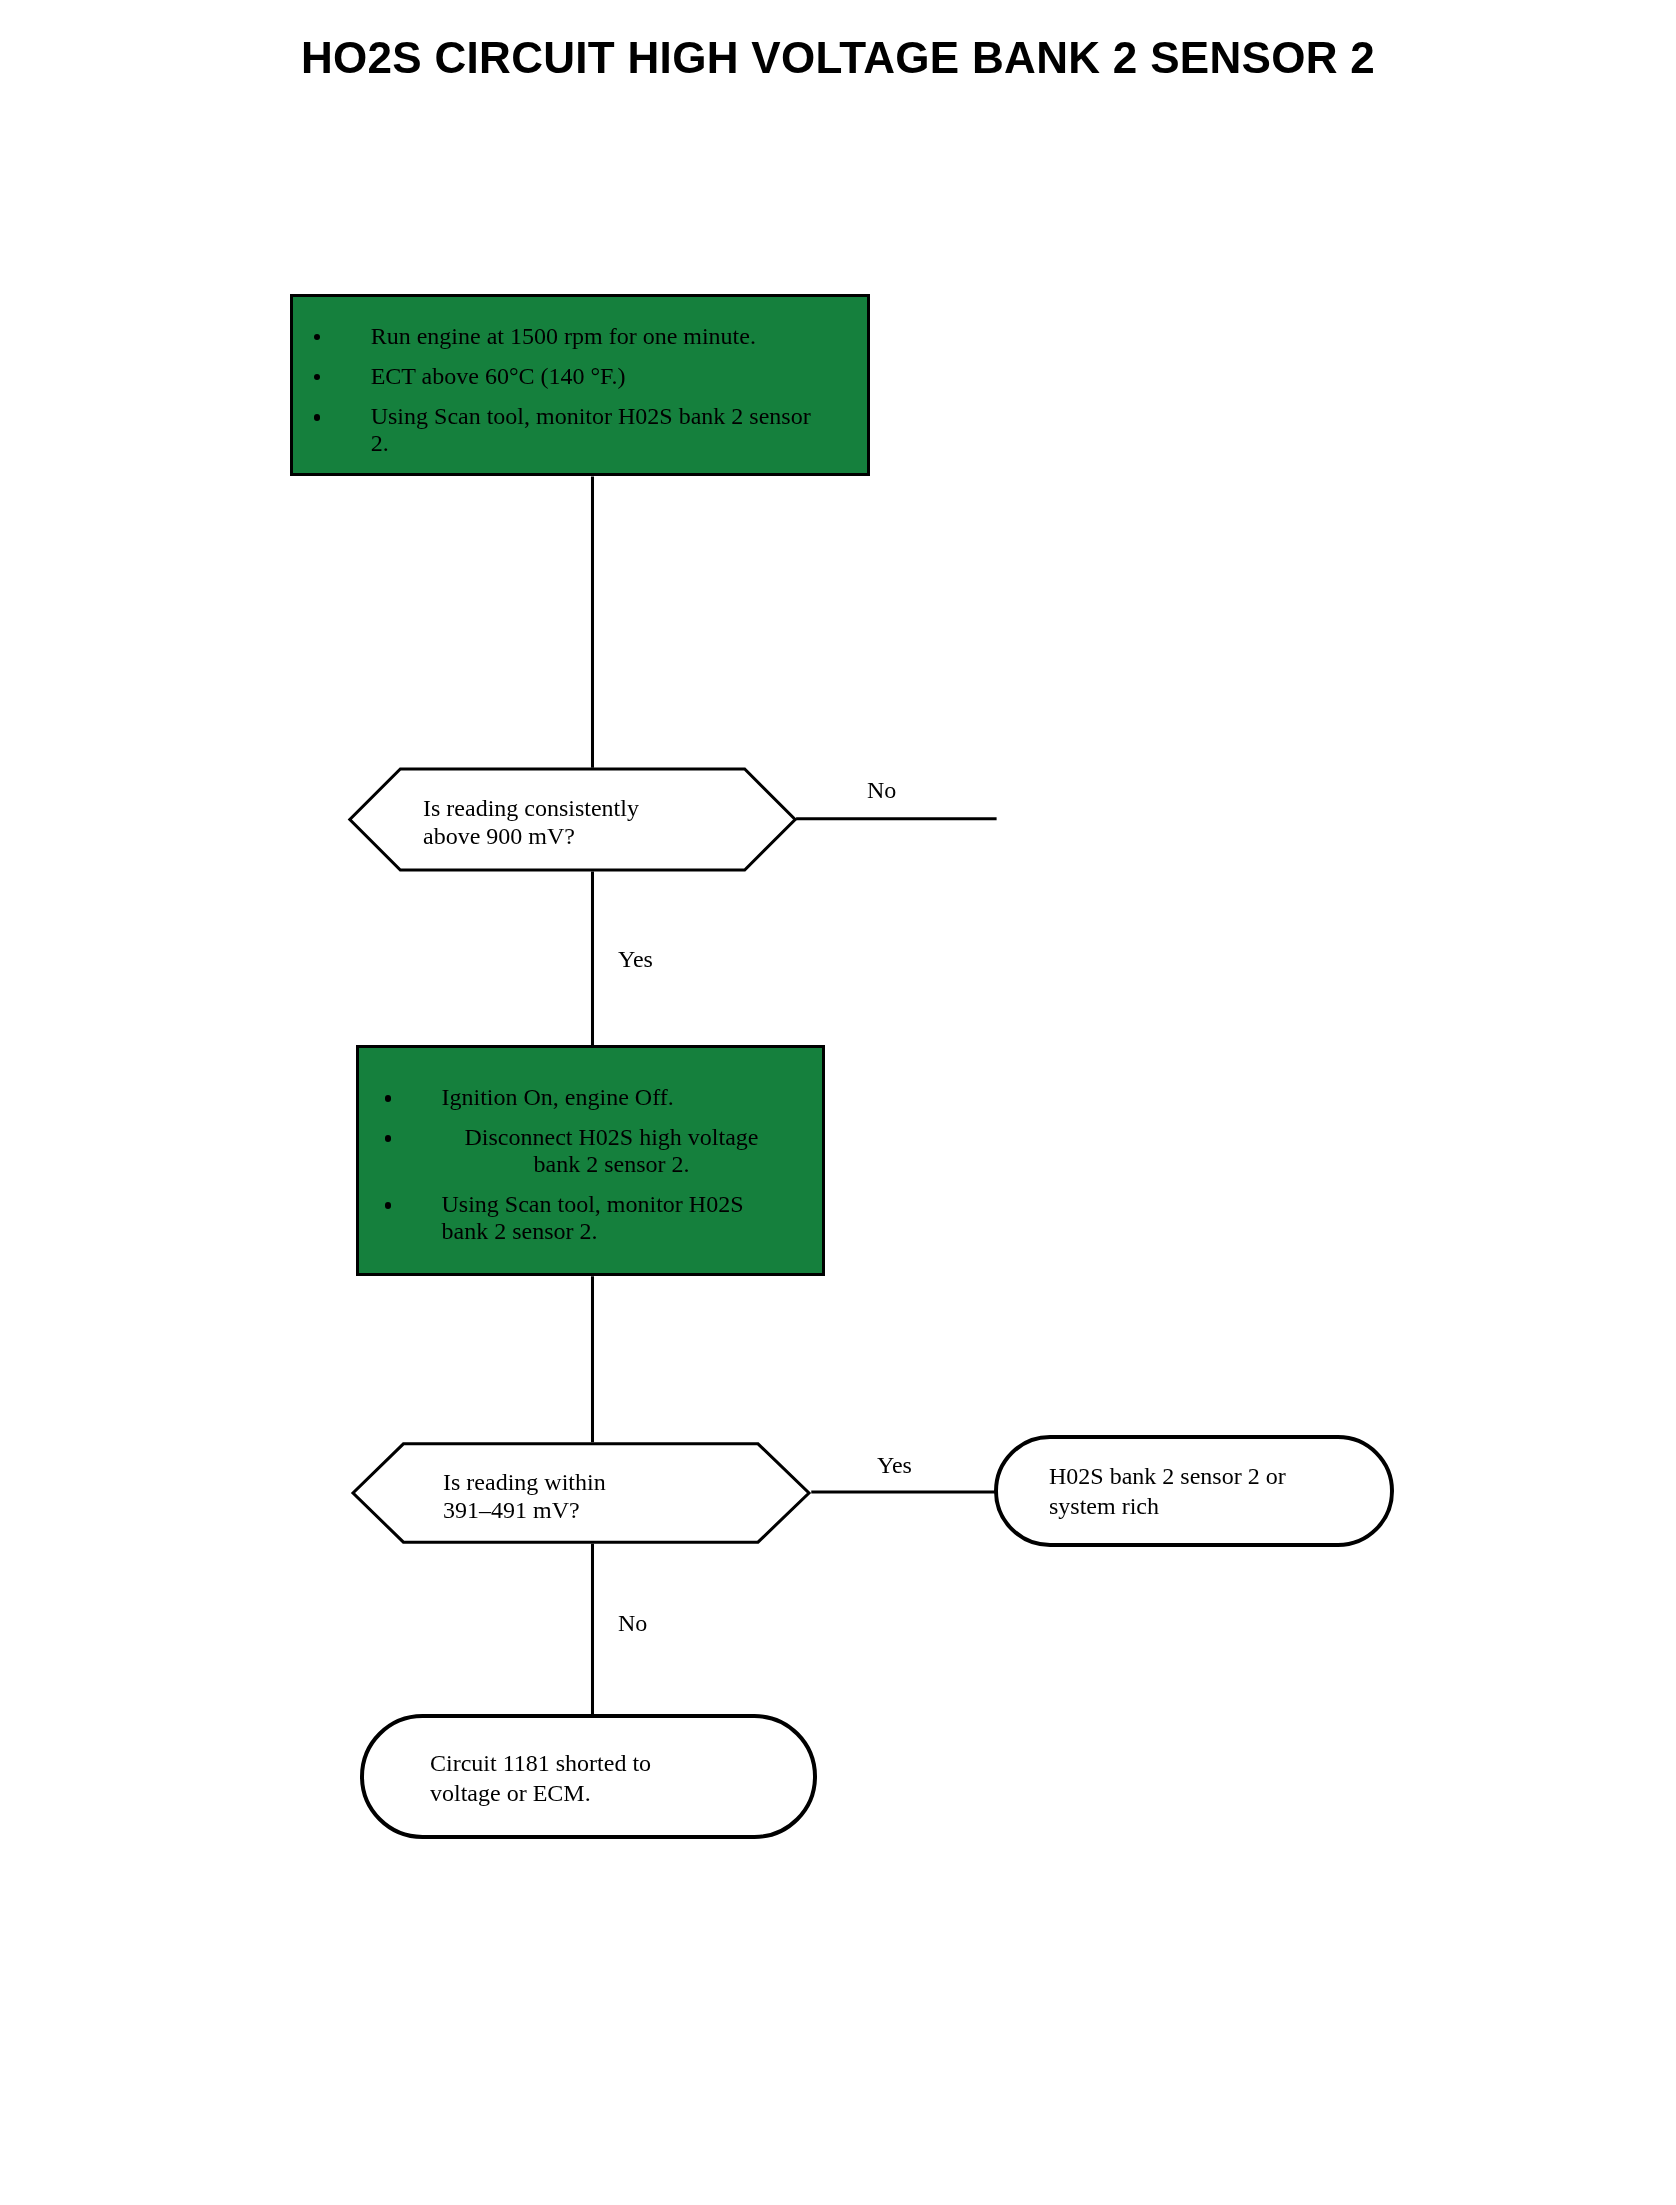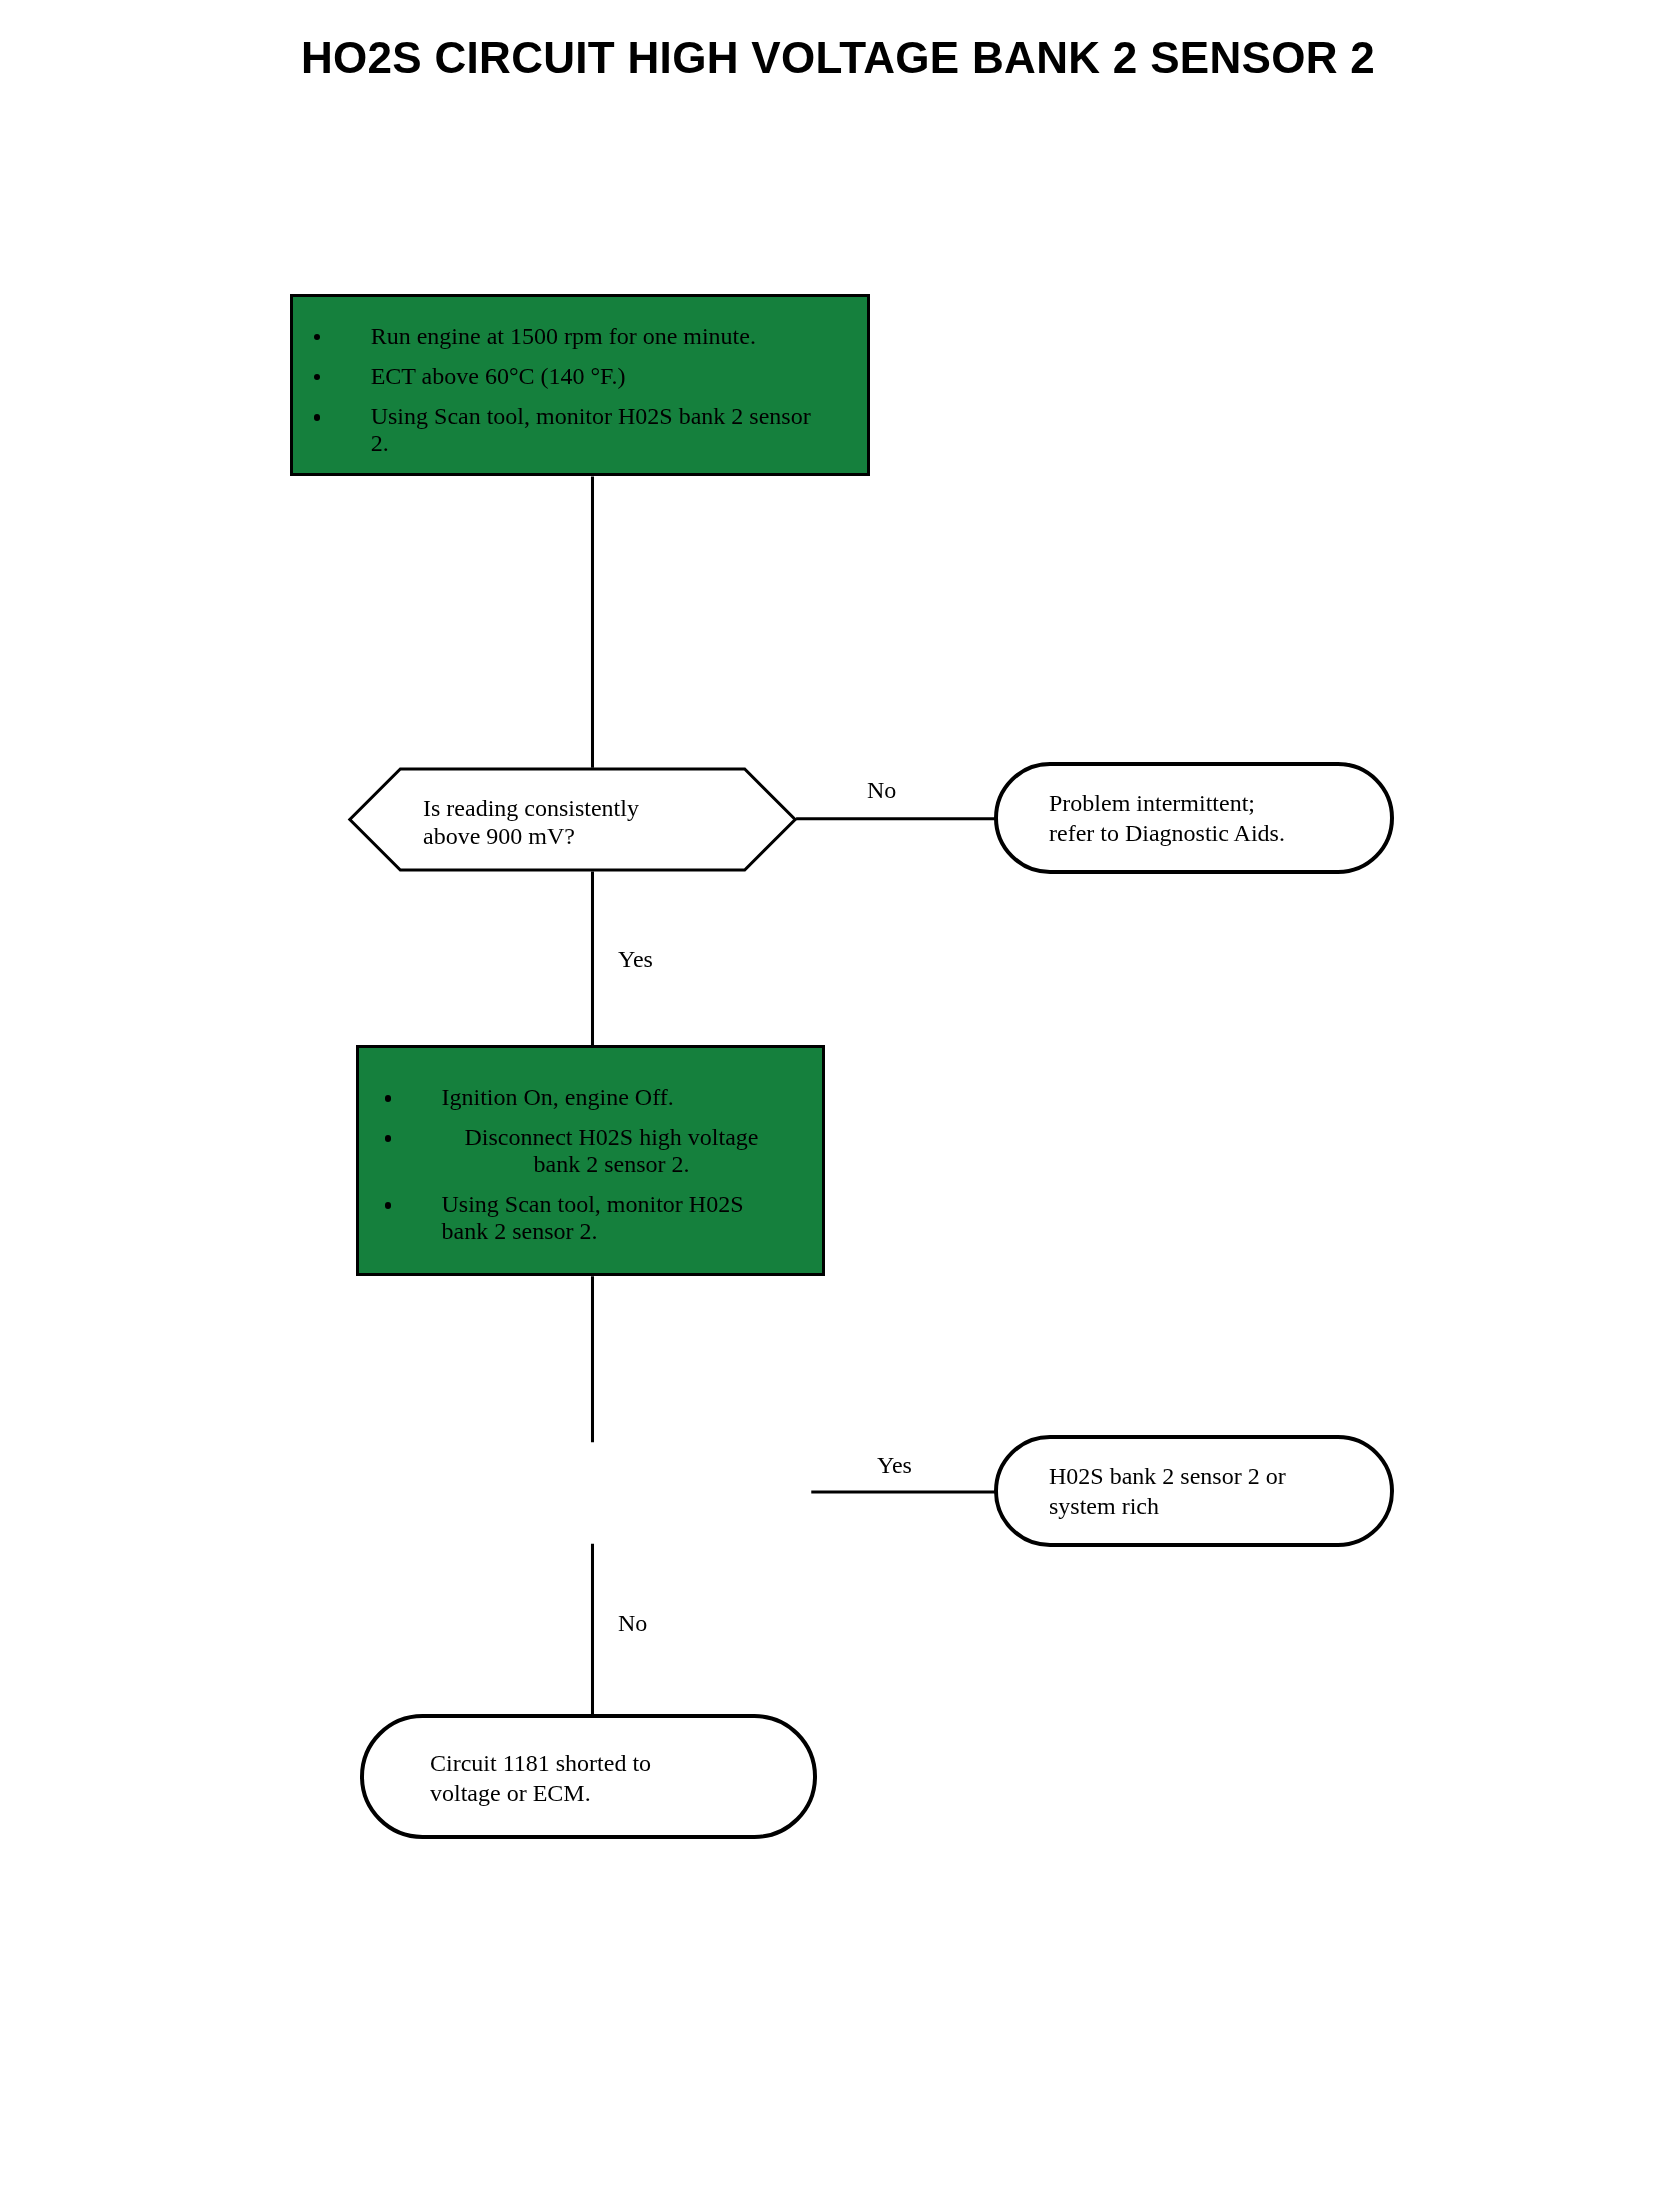--- a/index.html
+++ b/index.html
@@ -153,42 +153,45 @@
   </div>
 
   <div class="decision" style="left:348px; top:767px; width:449px; height:105px;">
     <svg width="449" height="105" viewBox="0 0 738 172">
       <polygon points="86,3 652,3 735,86 652,169 86,169 3,86" fill="#ffffff" stroke="#000000" stroke-width="5"></polygon>
     </svg>
     <div class="decision-label" style="left:75px; top:27px; width:316px;">Is reading consistently
 above 900 mV?</div>
   </div>
 
-  <div class="terminator" style="left:994px; top:762px; width:400px; height:112px; border-radius:57px;">
-    <div class="terminator-label" style="left:51px; top:22px; width:328px;">Problem intermittent;
-refer to Diagnostic Aids.</div>
-  </div>
 
   <div class="process-box" style="left:356px; top:1045px; width:469px; height:231px;">
     <ul class="bullet-list" style="margin:36px 22px 0 25.5px;">
       <li class="bullet-item">
         <span class="bullet-dot"></span>
         <span class="bullet-text">Ignition On, engine Off.</span>
       </li>
       <li class="bullet-item">
         <span class="bullet-dot"></span>
         <span class="bullet-text" style="max-width:340px;text-align:center;">Disconnect H02S high voltage bank 2 sensor 2.</span>
       </li>
       <li class="bullet-item">
         <span class="bullet-dot"></span>
         <span class="bullet-text" style="max-width:344px;">Using Scan tool, monitor H02S bank 2 sensor 2.</span>
       </li>
     </ul>
   </div>
 
+  <div class="decision" style="left:351px; top:1442px; width:460px; height:102px;">
+    <svg width="460" height="102" viewBox="0 0 757 168">
+      <polygon points="86,3 670,3 754,84 670,165 86,165 3,84" fill="#ffffff" stroke="#000000" stroke-width="5"></polygon>
+    </svg>
+    <div class="decision-label" style="left:92px; top:25.5px; width:286px;">Is reading within
+391–491 mV?</div>
+  </div>
 
   <div class="terminator" style="left:994px; top:1435px; width:400px; height:112px; border-radius:57px;">
     <div class="terminator-label" style="left:51px; top:22px; width:328px;">H02S bank 2 sensor 2 or
 system rich</div>
   </div>
 
   <div class="terminator" style="left:360px; top:1714px; width:457px; height:125px; border-radius:63px;">
     <div class="terminator-label" style="left:66px; top:30px; width:328px;">Circuit 1181 shorted to
 voltage or ECM.</div>
   </div>

